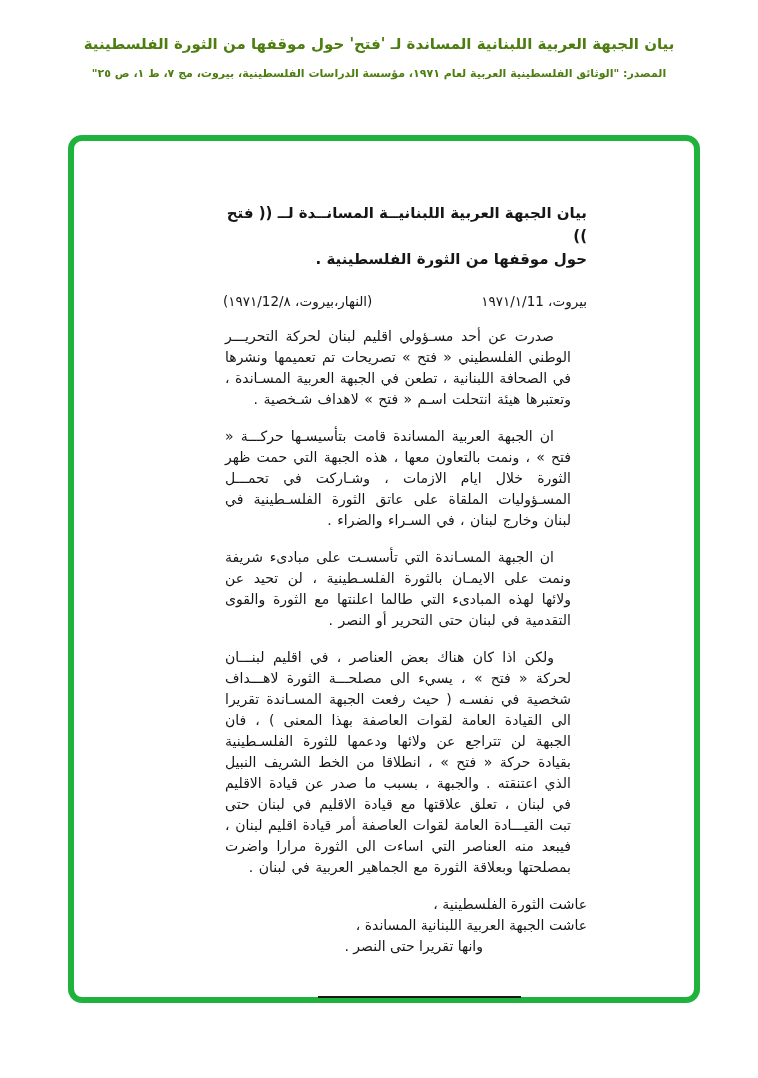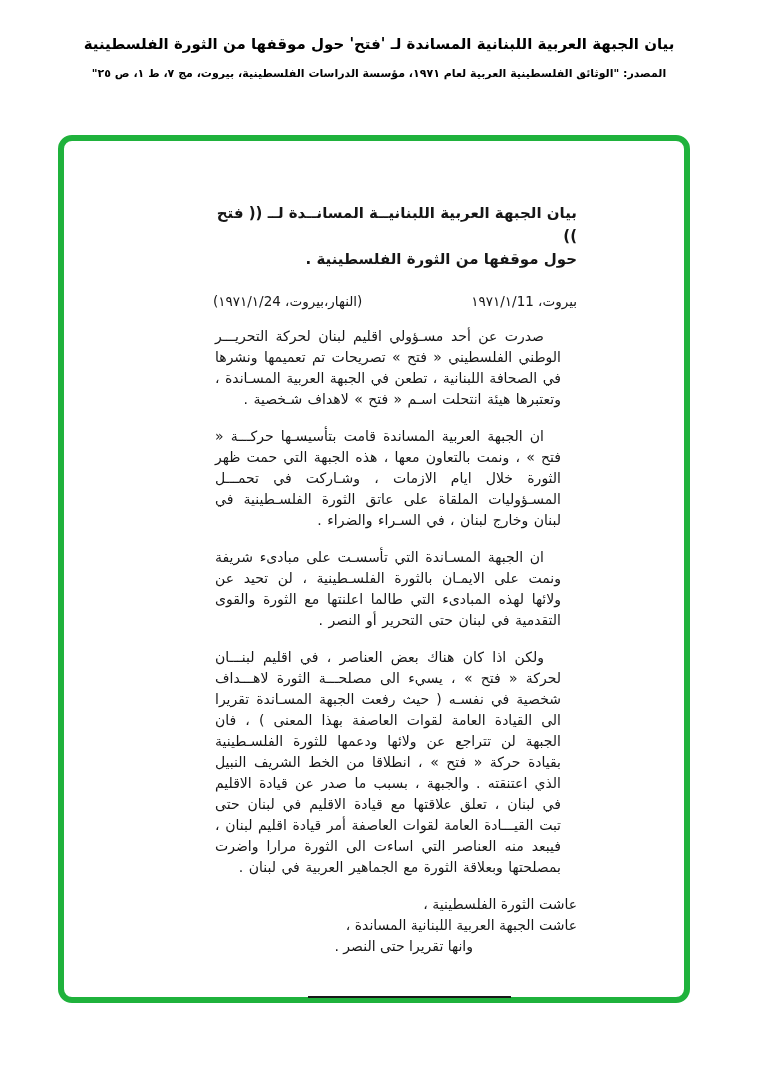--- a/index.html
+++ b/index.html
@@ -6,27 +6,27 @@
   body{
     width:758px;height:1078px;
     background:#ffffff;
     font-family:"DejaVu Sans", sans-serif;
     overflow:hidden;
     position:relative;
   }
   .page{width:758px;height:1078px;position:relative;direction:rtl;}
 
   
-  .hdr{position:absolute;top:34px;left:0;width:758px;text-align:center;color:#000000;}
+  .hdr{position:absolute;top:34px;left:0;width:758px;text-align:center;color:#4d7c0f;}
   .hdr-title{font-size:15px;font-weight:bold;line-height:20px;}
   .hdr-src{font-size:11px;font-weight:bold;line-height:16px;margin-top:12px;}
 
   
   .frame{
-    position:absolute;left:58px;top:135px;
+    position:absolute;left:68px;top:135px;
     width:620px;height:856px;
     border:6px solid #1fb23c;
     border-radius:14px;
     background:#ffffff;
   }
   .doc{
     position:relative;
     margin:61px 107px 0 135px;
     width:378px;
     color:#161616;
@@ -68,21 +68,21 @@
   <div class="frame" style="border-color: rgb(31, 178, 60);">
     <div class="doc">
 
       <div class="doc-title">
         <div>بيان الجبهة العربية اللبنانيــة المسانــدة لــ (( فتح ))</div>
         <div>حول موقفها من الثورة الفلسطينية .</div>
       </div>
 
       <div class="dateline">
         <span>بيروت، ١٩٧١/١/11</span>
-        <span>(النهار،بيروت، ١٩٧١/١/24)</span>
+        <span>(النهار،بيروت، ١٩٧١/12/٨)</span>
       </div>
 
       <div class="body">
         <p>صدرت عن أحد مسـؤولي اقليم لبنان لحركة التحريـــر الوطني الفلسطيني « فتح » تصريحات تم تعميمها ونشرها في الصحافة اللبنانية ، تطعن في الجبهة العربية المسـاندة ، وتعتبرها هيئة انتحلت اسـم « فتح » لاهداف شـخصية .</p>
         <p>ان الجبهة العربية المساندة قامت بتأسيسـها حركـــة « فتح » ، ونمت بالتعاون معها ، هذه الجبهة التي حمت ظهر الثورة خلال ايام الازمات ، وشـاركت في تحمـــل المسـؤوليات الملقاة على عاتق الثورة الفلسـطينية في لبنان وخارج لبنان ، في السـراء والضراء .</p>
         <p>ان الجبهة المسـاندة التي تأسسـت على مبادىء شريفة ونمت على الايمـان بالثورة الفلسـطينية ، لن تحيد عن ولائها لهذه المبادىء التي طالما اعلنتها مع الثورة والقوى التقدمية في لبنان حتى التحرير أو النصر .</p>
         <p>ولكن اذا كان هناك بعض العناصر ، في اقليم لبنـــان لحركة « فتح » ، يسيء الى مصلحـــة الثورة لاهـــداف شخصية في نفسـه ( حيث رفعت الجبهة المسـاندة تقريرا الى القيادة العامة لقوات العاصفة بهذا المعنى ) ، فان الجبهة لن تتراجع عن ولائها ودعمها للثورة الفلسـطينية بقيادة حركة « فتح » ، انطلاقا من الخط الشريف النبيل الذي اعتنقته . والجبهة ، بسبب ما صدر عن قيادة الاقليم في لبنان ، تعلق علاقتها مع قيادة الاقليم في لبنان حتى تبت القيـــادة العامة لقوات العاصفة أمر قيادة اقليم لبنان ، فيبعد منه العناصر التي اساءت الى الثورة مرارا واضرت بمصلحتها وبعلاقة الثورة مع الجماهير العربية في لبنان .</p>
       </div>
 
       <div class="closing">

